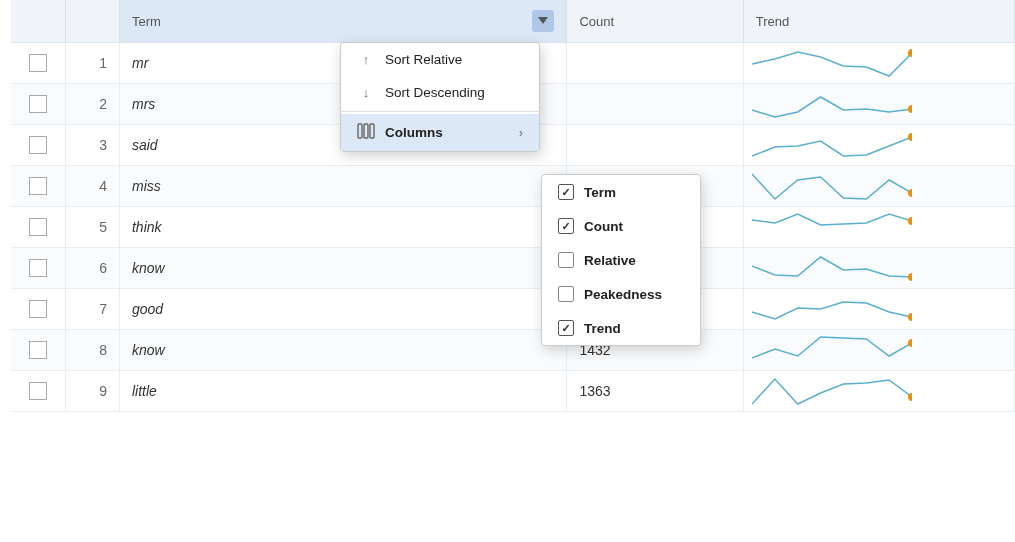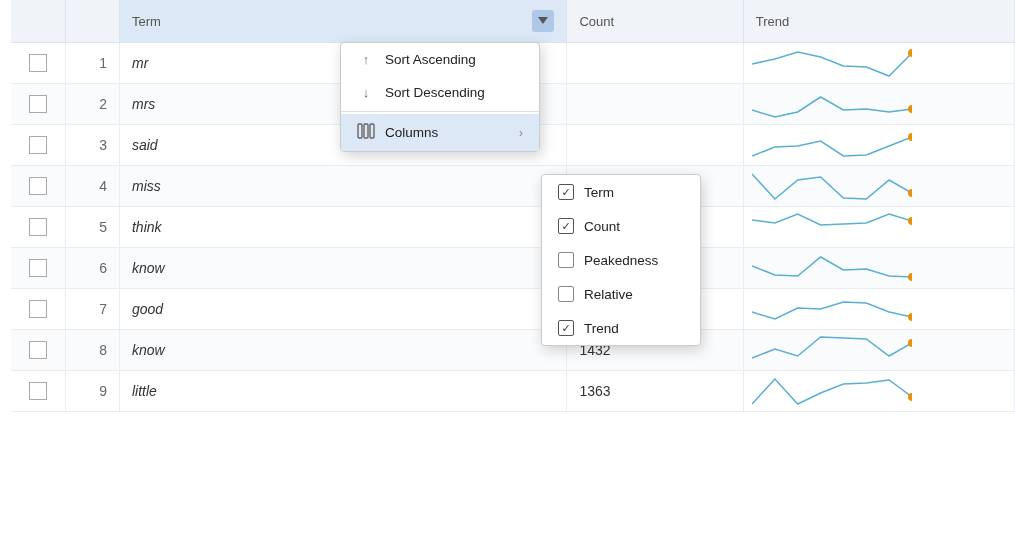--- a/index.html
+++ b/index.html
@@ -146,20 +146,21 @@
       align-items: center;
       padding: 9px 16px;
       cursor: pointer;
       font-size: 13.5px;
       color: #222;
       gap: 10px;
     }
 
     .context-menu-item.highlighted {
       background: #dce8f5;
+      font-weight: bold;
     }
 
     .context-menu-divider {
       height: 1px;
       background: #e0e0e0;
       margin: 2px 0;
     }
 
     .menu-icon {
       width: 18px;
@@ -361,21 +362,21 @@
     <circle cx="160.0" cy="26.0" r="4" fill="#e8920a"></circle>
   </svg>
           </td>
         </tr>
       </tbody>
   </table>
 
   <div class="context-menu">
     <div class="context-menu-item">
       <span class="menu-icon">↑</span>
-      <span>Sort Ascending</span>
+      <span>Sort Relative</span>
     </div>
     <div class="context-menu-item">
       <span class="menu-icon">↓</span>
       <span>Sort Descending</span>
     </div>
     <div class="context-menu-divider"></div>
     <div class="context-menu-item highlighted" style="position:relative;">
       <span class="menu-icon">
         <svg width="18" height="16" viewBox="0 0 18 16" fill="none">
           <rect x="1" y="1" width="4" height="14" rx="1" stroke="#666" stroke-width="1.4"></rect>
@@ -390,25 +391,25 @@
         <div class="submenu-item">
           <span class="check-box checked"></span>
           <span>Term</span>
         </div>
         <div class="submenu-item">
           <span class="check-box checked"></span>
           <span>Count</span>
         </div>
         <div class="submenu-item">
           <span class="check-box"></span>
-          <span>Peakedness</span>
+          <span>Relative</span>
         </div>
         <div class="submenu-item">
           <span class="check-box"></span>
-          <span>Relative</span>
+          <span>Peakedness</span>
         </div>
         <div class="submenu-item">
           <span class="check-box checked"></span>
           <span>Trend</span>
         </div>
       </div>
     </div>
   </div>
 </div>
 

